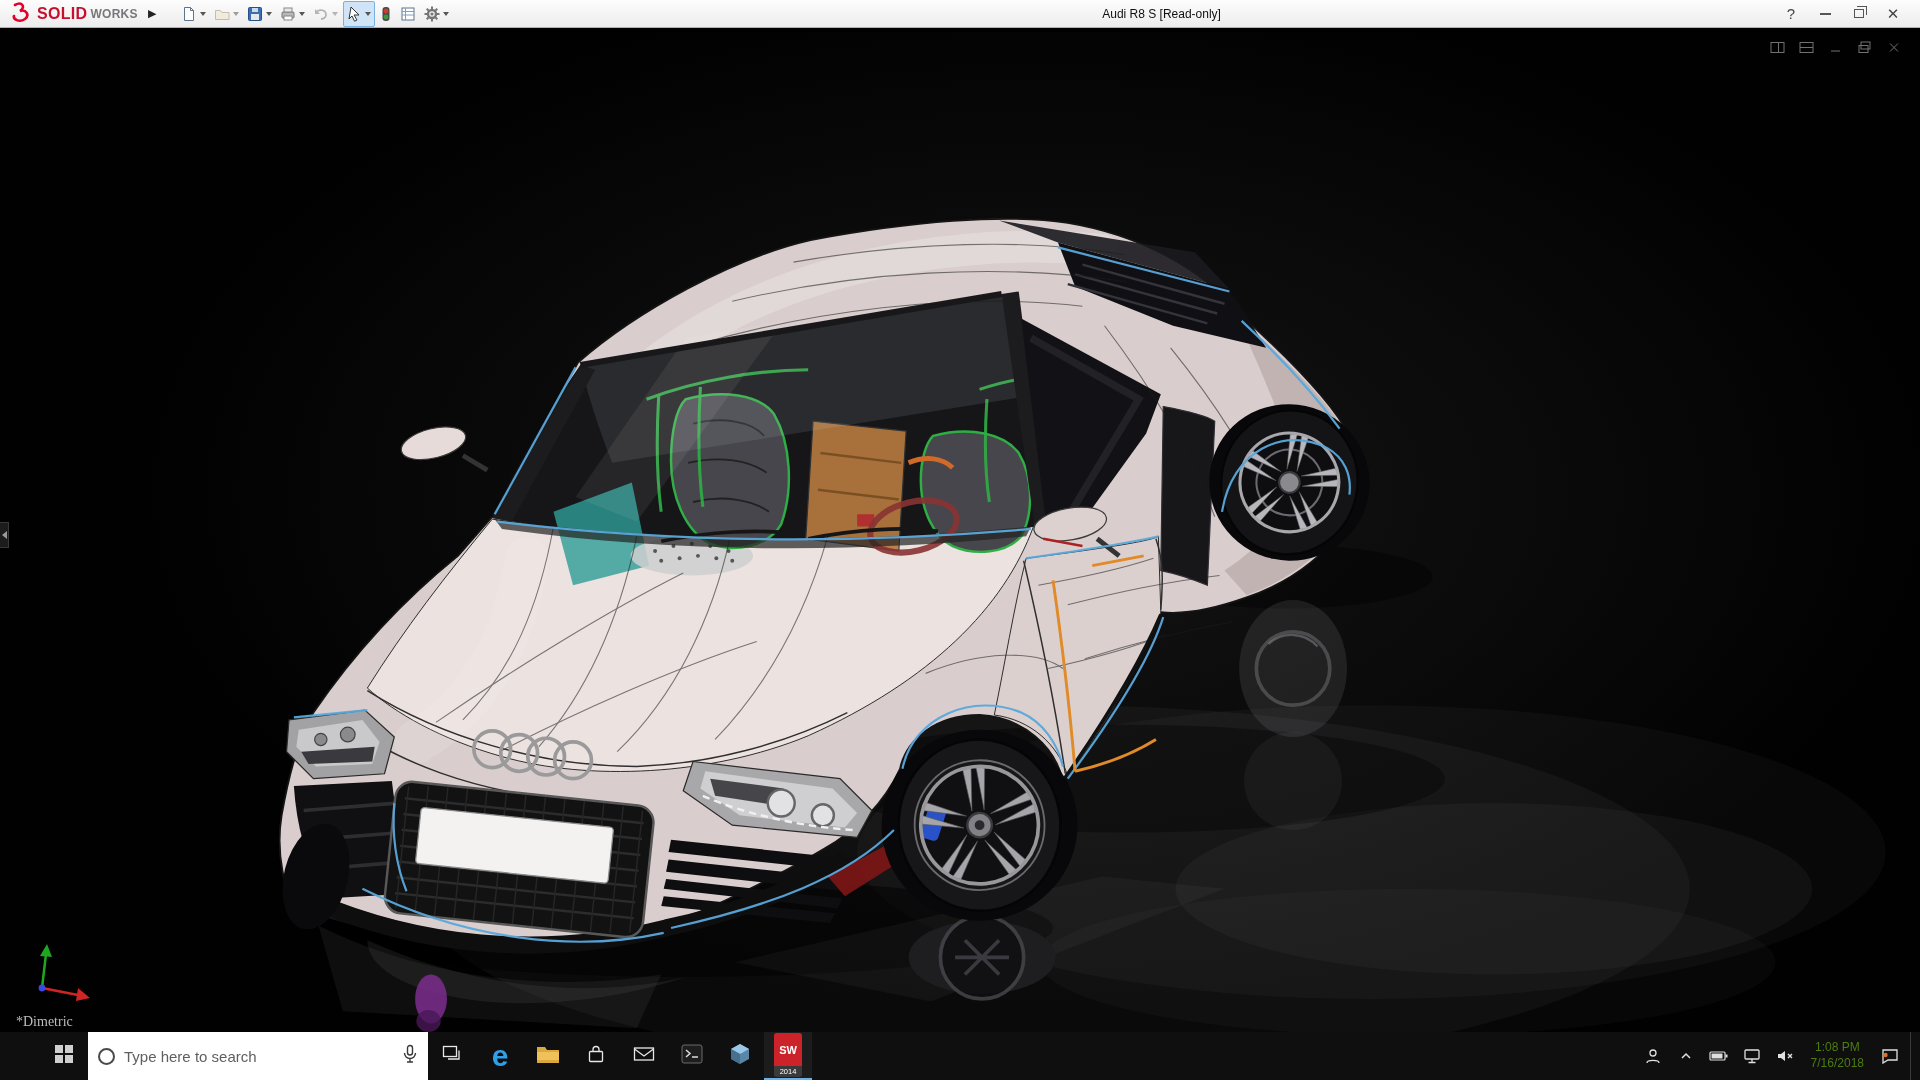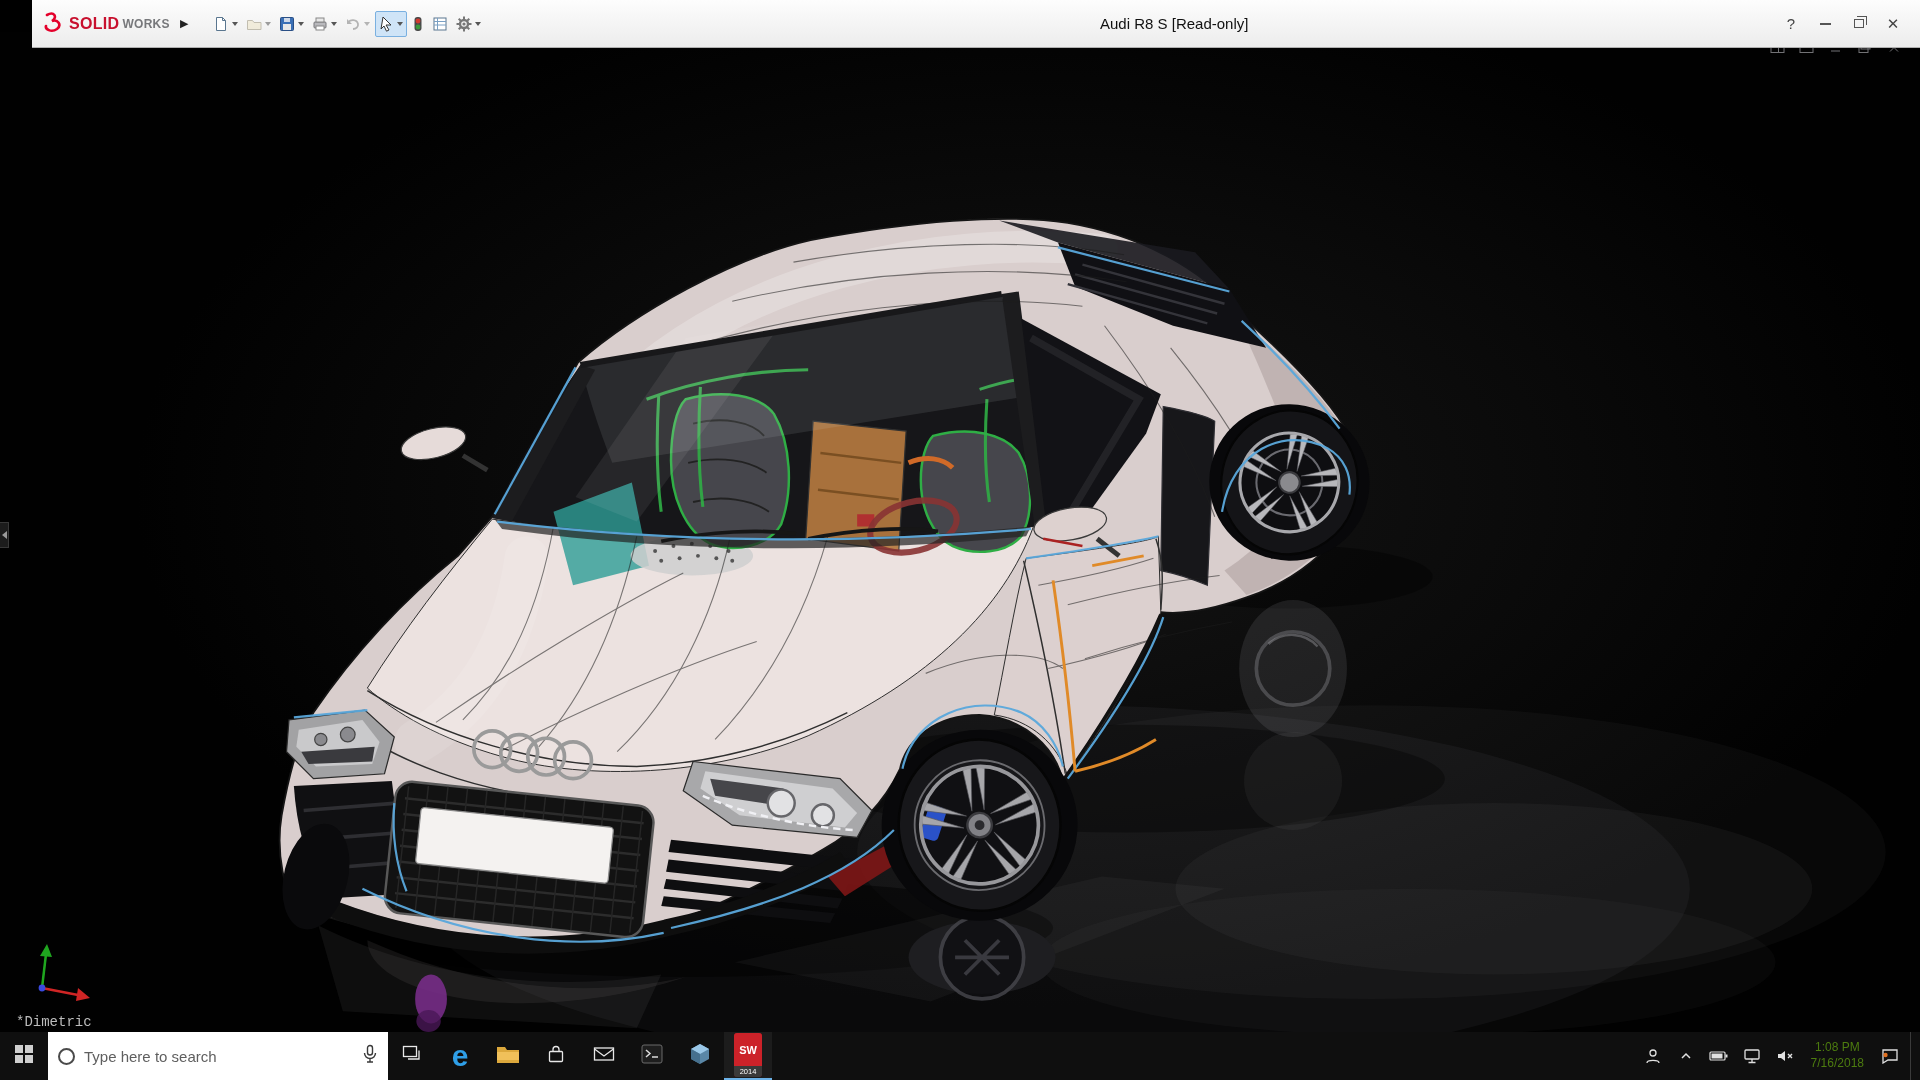--- a/index.html
+++ b/index.html
@@ -1,34 +1,34 @@
 <!DOCTYPE html>
 <html><head>
 <meta charset="utf-8">
 <style>
   * { margin:0; padding:0; box-sizing:border-box; }
   html,body { width:1920px; height:1080px; overflow:hidden; background:#000;
               font-family:"Liberation Sans", sans-serif; }
 
   
-  .titlebar { position:absolute; top:0; left:0; right:0; height:48px;
+  .titlebar { position:absolute; top:0; left:0; right:0; height:28px;
     background:linear-gradient(#fdfdfd,#ececec); border-bottom:1px solid #b0b0b0;
-    display:flex; align-items:center; z-index:30;margin-left:32px; }
+    display:flex; align-items:center; z-index:30; }
   .brand { display:flex; align-items:center; gap:3px; padding:0 6px 0 10px; }
   .brand-solid { color:#c8102e; font-weight:bold; font-size:16px; letter-spacing:.3px; }
   .brand-works { color:#77787b; font-weight:bold; font-size:12px; letter-spacing:.3px; }
   .flyout { font-size:11px; color:#222; padding:0 8px 0 4px; cursor:default; }
   .tbar { display:flex; align-items:center; gap:2px; padding-left:14px; }
   .tbtn { height:26px; display:flex; align-items:center; padding:0 3px; border-radius:2px; }
   .tbtn.active { background:#cfe4f7; border:1px solid #7ab0e0; }
   .tbtn .caret { width:0; height:0; border-left:3.5px solid transparent;
     border-right:3.5px solid transparent; border-top:4px solid #555; margin-left:3px; }
   .tbtn svg { display:block; }
   .win-title { position:absolute; left:60.5%; transform:translateX(-50%);
-    font-size:15px; color:#111; white-space:nowrap; }
+    font-size:12px; color:#111; white-space:nowrap; }
   .win-controls { margin-left:auto; display:flex; align-items:center; gap:4px; padding-right:12px; }
   .wc { width:30px; height:26px; display:flex; align-items:center; justify-content:center;
         color:#444; font-size:15px; }
   .wc .dash { width:11px; height:2px; background:#555; }
   .wc .rest { width:10px; height:9px; border:1.5px solid #555; position:relative; }
   .wc .rest::before { content:""; position:absolute; left:2px; top:-4px; width:9px; height:8px;
         border:1.5px solid #555; border-bottom:none; border-left:none; }
 
   
   .viewport { position:absolute; top:32px; left:0; right:0; bottom:48px;
@@ -39,25 +39,25 @@
   .doc-controls { position:absolute; top:7px; right:16px; display:flex; gap:9px; z-index:12; }
   .dcbtn { width:20px; height:16px; display:flex; align-items:center; justify-content:center; opacity:.75; }
 
   .left-tab { position:absolute; left:0; top:49%; width:9px; height:26px; background:#1c1c1c;
     border:1px solid #383838; border-left:none; display:flex; align-items:center; justify-content:center; z-index:12;}
   .left-tab .tri { width:0; height:0; border-top:4px solid transparent; border-bottom:4px solid transparent;
     border-right:5px solid #9a9a9a; }
 
   .triad { position:absolute; left:26px; bottom:26px; z-index:12; }
   .view-label { position:absolute; left:16px; bottom:2px; color:#bdbdbd; font-size:14px;
-    font-family:Liberation Mono, monospace; z-index:12; }
+    font-family:Liberation Serif, serif; z-index:12; }
 
   
   .taskbar { position:absolute; left:0; right:0; bottom:0; height:48px; background:#0f0f0f;
-    display:flex; align-items:stretch; z-index:40; }
+    display:flex; align-items:stretch; z-index:40;padding-left:40px; }
   .tb-btn { width:48px; display:flex; align-items:center; justify-content:center; }
   .tb-btn.running { border-bottom:2px solid #6cb2e8; background:#1c1c1c; }
   .searchbox { width:340px; background:#ffffff; display:flex; align-items:center; padding:0 10px; gap:9px; }
   .cortana-ring { width:17px; height:17px; border:2px solid #4a4a4a; border-radius:50%; flex:none; }
   .searchbox input { flex:1; border:none; outline:none; font-size:15px; color:#444;
     font-family:"Liberation Sans", sans-serif; background:transparent; }
   .searchbox input::placeholder { color:#5f5f5f; }
   .edge-e { color:#2f9fe8; font-size:30px; font-weight:bold; line-height:1;
     font-family:"Liberation Sans", sans-serif; }
   .sw-tile { width:28px; height:44px; border-radius:3px; overflow:hidden; background:#7a1418;

